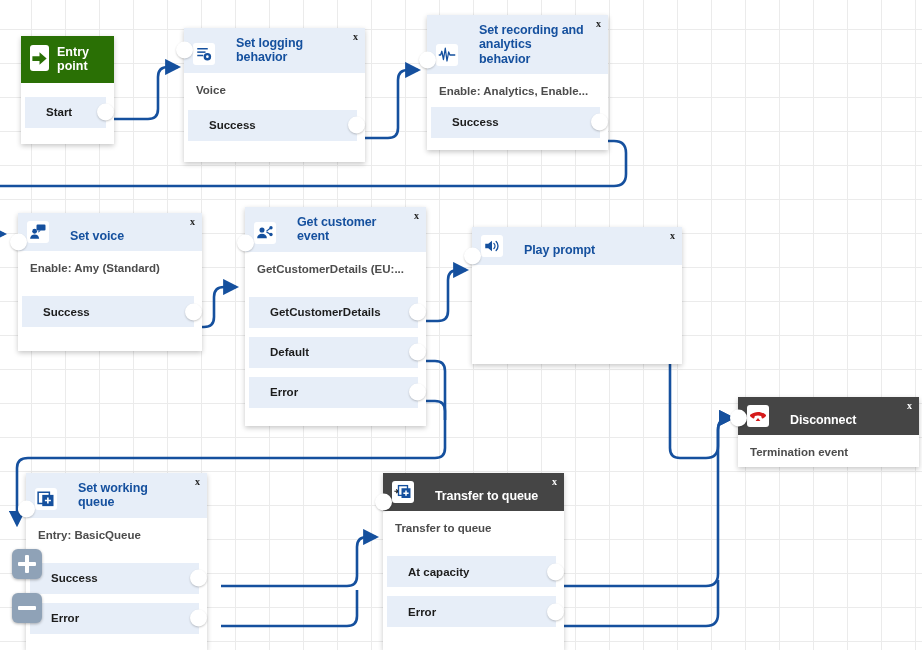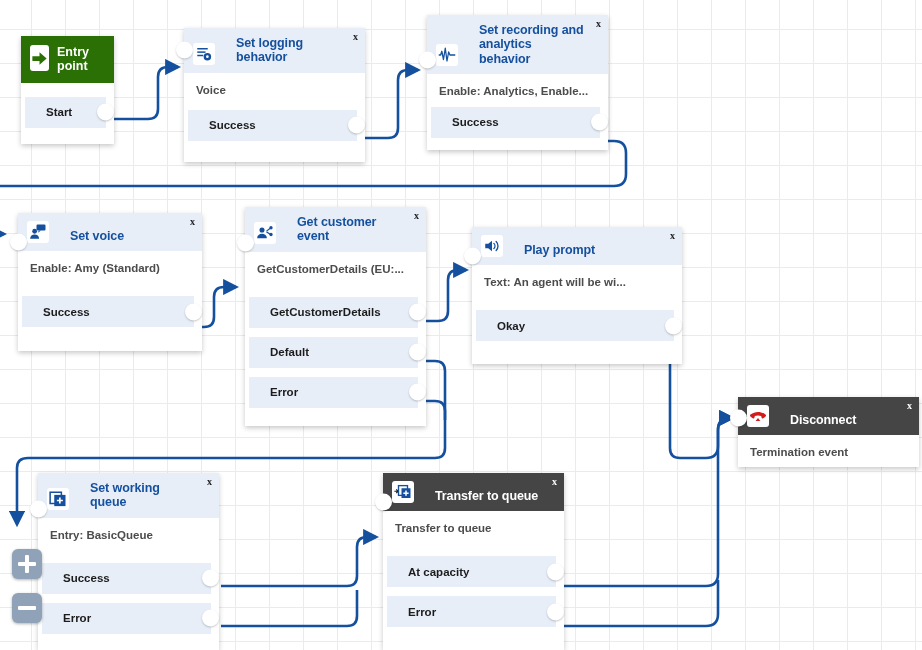--- a/index.html
+++ b/index.html
@@ -251,49 +251,40 @@
       <span class="nicon">
         <svg width="18" height="18" viewBox="0 0 24 24">
           <path d="M3 9v6h4l5 4V5L7 9z" fill="#15509e"></path>
           <path d="M14.5 8.5a5 5 0 010 7M17.5 6a8.5 8.5 0 010 12" stroke="#15509e" stroke-width="1.8" fill="none" stroke-linecap="round"></path>
         </svg>
       </span>
       <span class="ntitle">Play prompt</span>
       <span class="nclose">x</span>
       <span class="inport" style="top:auto;bottom:-8px;"></span>
     </div>
-    <div class="nbody">
-      <div class="ndesc">Text: An agent will be wi...</div>
-      <div class="ports" style="margin-top:22px;">
-        <div class="port">
-          <span class="plabel">Okay</span>
-          <span class="pdot"></span>
-        </div>
-      </div>
-    </div>
   </div>
 
   <div class="node" style="left:738px;top:397px;width:181px;height:70px;">
     <div class="nhead dark">
       <span class="nicon">
         <svg width="18" height="18" viewBox="0 0 24 24">
           <path d="M2 10c6-4.6 14-4.6 20 0 1.4 1.1.6 2.6-.6 3.4l-2.4 1.5c-1 .6-2 .2-2.3-.9l-.5-2c-2.6-1.1-5.8-1.1-8.4 0l-.5 2c-.3 1.1-1.3 1.5-2.3.9L2.6 13.4C1.4 12.6.6 11.1 2 10z" fill="#d51a1a"></path>
           <path d="M12 14.5l3.2 4.2h-6.4z" fill="#d51a1a"></path>
         </svg>
       </span>
       <span class="ntitle">Disconnect</span>
       <span class="nclose">x</span>
       <span class="inport" style="top:55%;"></span>
     </div>
     <div class="nbody">
       <div class="ndesc">Termination event</div>
     </div>
   </div>
 
-  <div class="node" style="left:38px;top:473px;width:181px;height:177px;">
+  <div class="node" style="left:26px;top:473px;width:181px;height:177px;">
     <div class="nhead">
       <span class="nicon">
         <svg width="18" height="18" viewBox="0 0 24 24">
           <rect x="1.5" y="3" width="15" height="15" fill="none" stroke="#15509e" stroke-width="2"></rect>
           <rect x="7" y="6.5" width="15" height="15" fill="#15509e"></rect>
           <path d="M14.5 10v8M10.5 14h8" stroke="#fff" stroke-width="2.2"></path>
         </svg>
       </span>
       <span class="ntitle">Set working queue</span>
       <span class="nclose">x</span>

